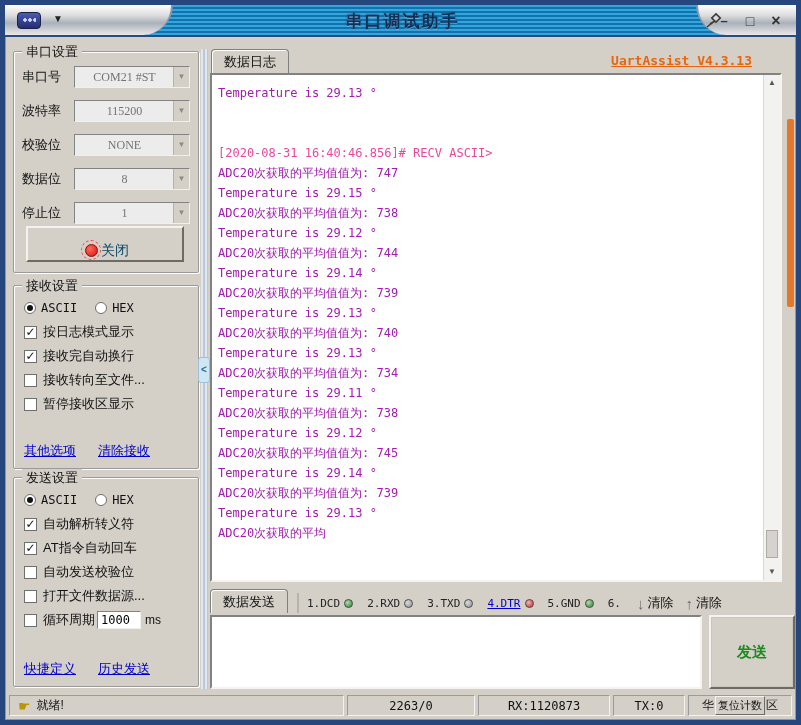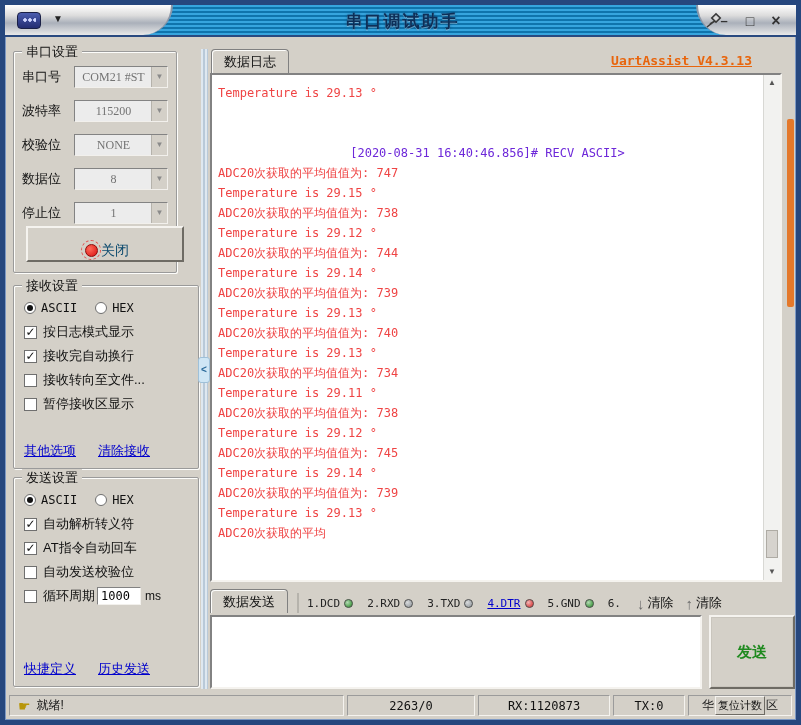--- a/index.html
+++ b/index.html
@@ -56,21 +56,21 @@
   .group {
     position:absolute; border:1px solid #9a9a9a; border-radius:2px;
     box-shadow:inset 1px 1px 0 #fdfdfb, 1px 1px 0 #fdfdfb;
   }
   .group-title {
     position:absolute; top:-9px; left:8px; background:#d4d0c8; padding:0 4px;
     font-size:13px; color:#111;
   }
 
   
-  #grp-serial { left:8px; top:46px; width:164px; height:222px; }
+  #grp-serial { left:8px; top:46px; width:186px; height:222px; }
   #serial-fields { position:absolute; left:8px; top:12px; right:8px; }
   .field-row { display:flex; align-items:center; height:26px; margin-bottom:8px; }
   .field-label { width:52px; font-size:13px; color:#111; }
   .combo { flex:1; display:flex; height:22px; border:1px solid; border-color:#838383 #f2f0ec #f2f0ec #838383; background:#ececec; }
   .combo-value { flex:1; font-family:Liberation Serif, serif; font-size:12px; color:#737373;
     padding:3px 2px 0 3px; white-space:nowrap; overflow:hidden;text-align:center; }
   .combo-arrow { width:16px; background:#d4d0c8; border-left:1px solid #b5b2ab; color:#8a8a8a;
     font-size:8px; text-align:center; line-height:20px; }
   .combo-arrow::after{ content:"▼"; }
   #close-button { position:absolute; left:12px; bottom:10px; width:158px; height:36px;
@@ -110,22 +110,22 @@
   .tab { position:absolute; height:24px; padding:3px 12px 0 12px; font-size:13px; color:#111;
     background:#d4d0c8; border:1px solid #808080; border-bottom:none; border-radius:4px 4px 0 0;
     box-shadow:inset 1px 1px 0 #fdfdfb; }
   #log-tab { left:206px; top:44px; }
   #version-link { position:absolute; right:44px; top:48px; font-size:13px; font-weight:bold;
     color:#e8650d; text-decoration:underline; font-family:"DejaVu Sans Mono",monospace; }
   #log-box { position:absolute; left:205px; top:68px; width:572px; height:509px; }
   #log-lines { position:absolute; left:0; top:0; right:17px; bottom:0; overflow:hidden;
     padding:8px 6px; font-family:"DejaVu Sans Mono",monospace; font-size:12px; line-height:20px;
     white-space:pre; }
-  .log-line { color:#ef4444; height:20px; }
-  .log-line.meta { color:#6d28d9;text-align:center; }
+  .log-line { color:#a21caf; height:20px; }
+  .log-line.meta { color:#ec4899; }
 
   .scrollbar { position:absolute; right:0; top:0; bottom:0; width:17px; background:#f2f2f0;
     border-left:1px solid #d8d8d4; }
   .sb-up,.sb-down { position:absolute; left:0; right:0; height:16px; color:#555; font-size:8px;
     text-align:center; line-height:16px; }
   .sb-up{ top:0; } .sb-up::after{ content:"▲"; }
   .sb-down{ bottom:0; } .sb-down::after{ content:"▼"; }
   .sb-thumb { position:absolute; left:2px; right:2px; height:28px; bottom:22px;
     background:#d6d3ce; border:1px solid #aeaba4; }
 
@@ -294,20 +294,24 @@
         <div class="opt-row">
           <span class="checkbox">✓</span>
           <span class="opt-label">AT指令自动回车</span>
         </div>
         <div class="opt-row">
           <span class="checkbox"></span>
           <span class="opt-label">自动发送校验位</span>
         </div>
         <div class="opt-row">
           <span class="checkbox"></span>
+          <span class="opt-label">打开文件数据源...</span>
+        </div>
+        <div class="opt-row">
+          <span class="checkbox"></span>
           <span class="opt-label">循环周期</span>
           <input class="cycle-input" value="1000" style="">
           <span class="cycle-unit">ms</span>
         </div>
       </div>
     <div class="links-row" id="send-links">
         <a class="blue-link">快捷定义</a>
         <a class="blue-link">历史发送</a>
       </div>
   </div>

